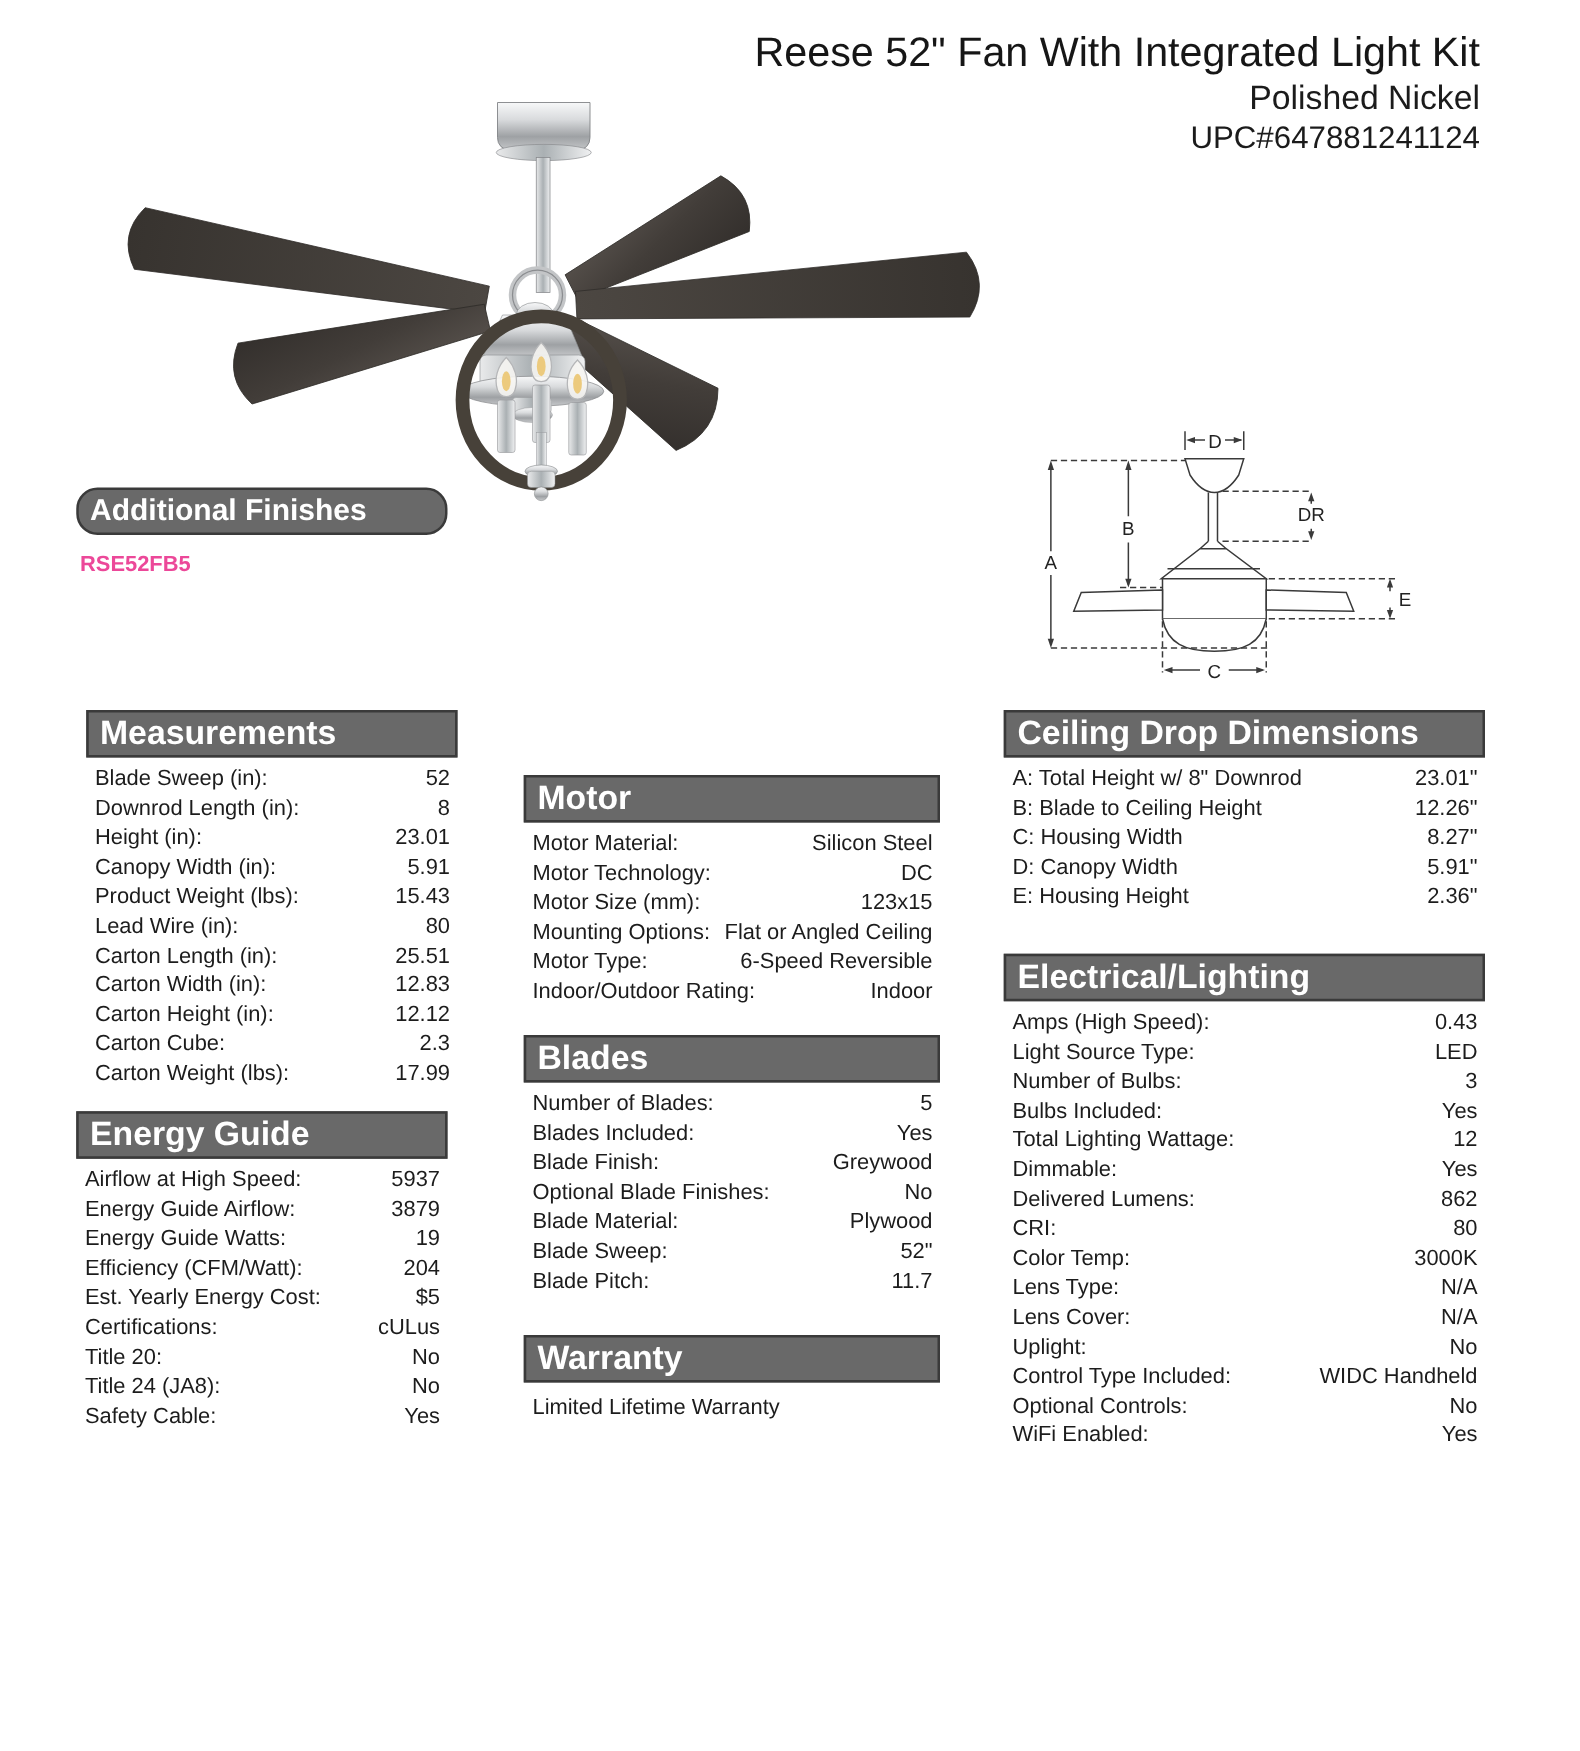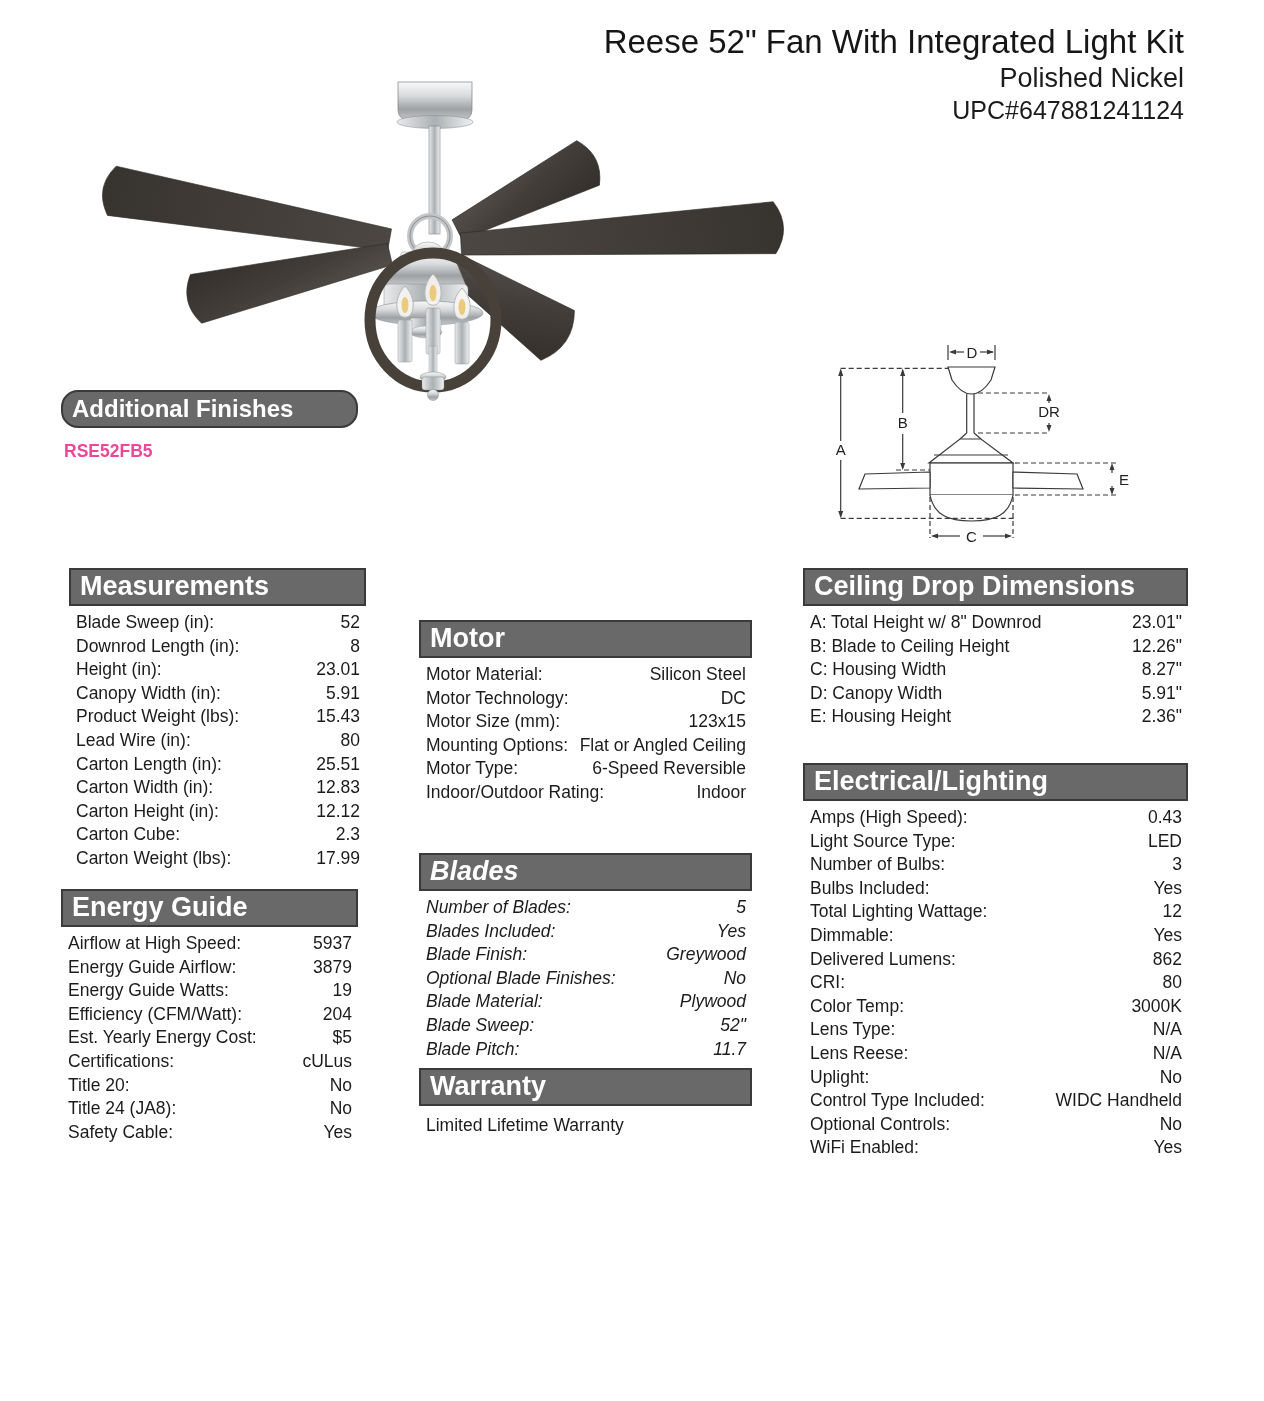--- a/index.html
+++ b/index.html
@@ -315,21 +315,21 @@
         <span class="spec-label">Motor Type:</span>
         <span class="spec-value">6-Speed Reversible</span>
       </div>
       <div class="spec-row">
         <span class="spec-label">Indoor/Outdoor Rating:</span>
         <span class="spec-value">Indoor</span>
       </div>
     </div>
 </div>
 
-<div class="section" style="left:419px; top:853px; width:333px;font-style:italic;">
+<div class="section" style="left:419px; top:828px; width:333px;">
   <div class="bar">Blades</div>
   <div class="rows">
       <div class="spec-row">
         <span class="spec-label">Number of Blades:</span>
         <span class="spec-value">5</span>
       </div>
       <div class="spec-row">
         <span class="spec-label">Blades Included:</span>
         <span class="spec-value">Yes</span>
       </div>
@@ -424,21 +424,21 @@
       </div>
       <div class="spec-row">
         <span class="spec-label">Color Temp:</span>
         <span class="spec-value">3000K</span>
       </div>
       <div class="spec-row">
         <span class="spec-label">Lens Type:</span>
         <span class="spec-value">N/A</span>
       </div>
       <div class="spec-row">
-        <span class="spec-label">Lens Reese:</span>
+        <span class="spec-label">Lens Cover:</span>
         <span class="spec-value">N/A</span>
       </div>
       <div class="spec-row">
         <span class="spec-label">Uplight:</span>
         <span class="spec-value">No</span>
       </div>
       <div class="spec-row">
         <span class="spec-label">Control Type Included:</span>
         <span class="spec-value">WIDC Handheld</span>
       </div>

